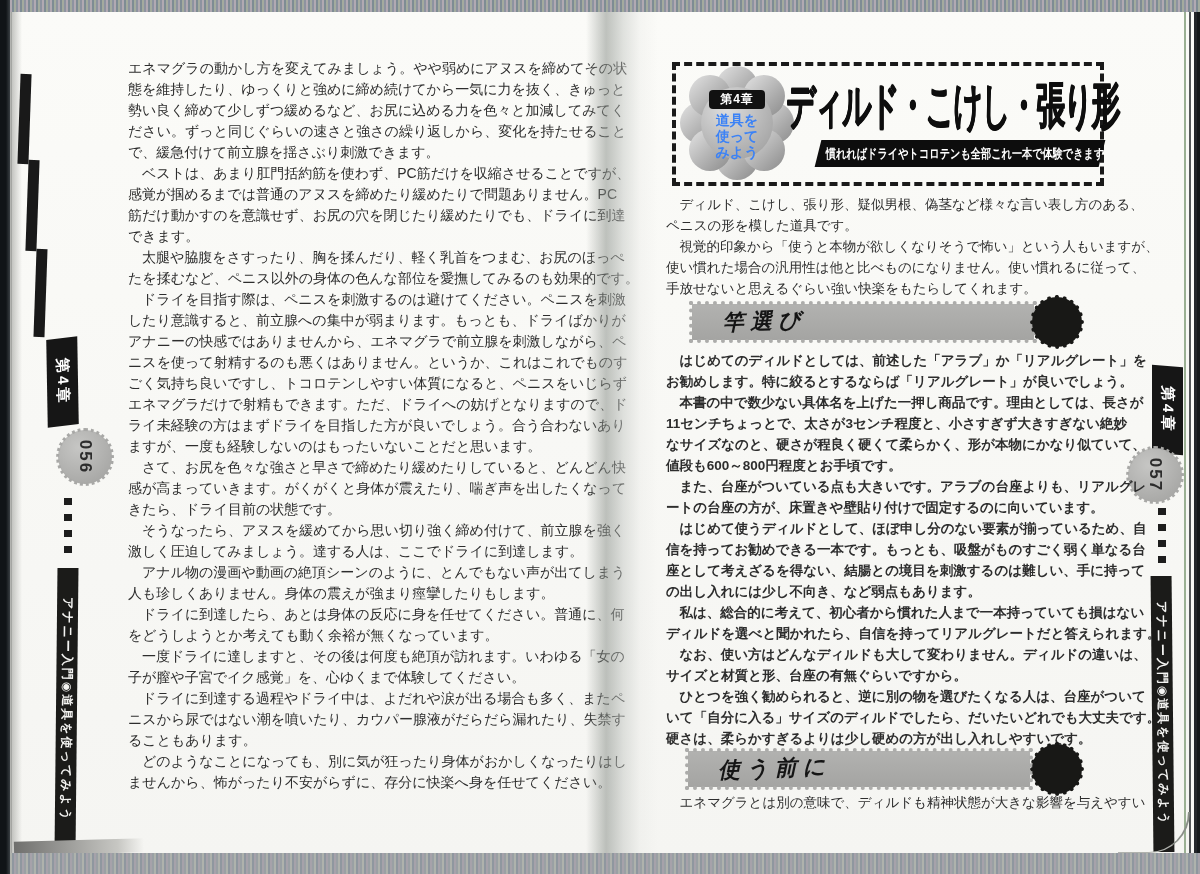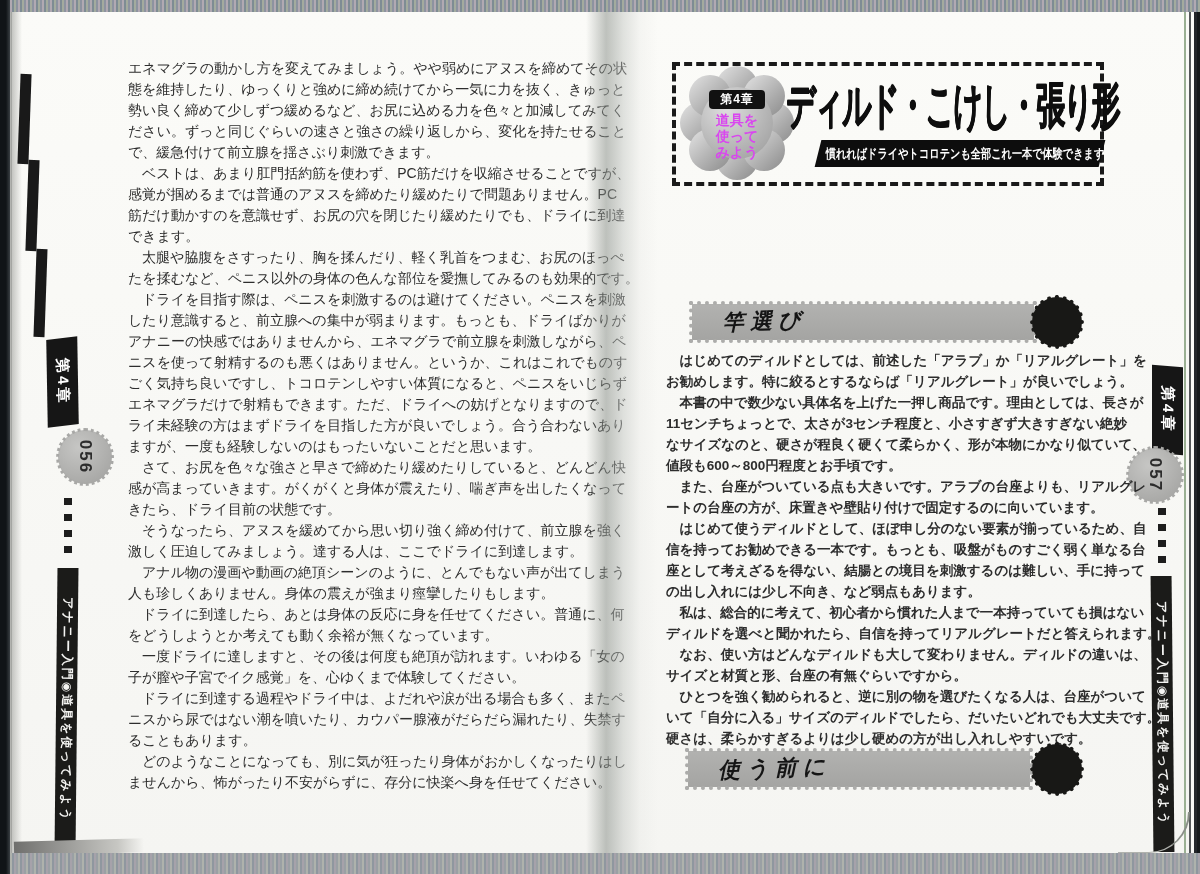--- a/index.html
+++ b/index.html
@@ -73,21 +73,21 @@
   .pt1{left:36px;top:0;}    .pt2{left:36px;top:72px;}
   .pt3{left:0;top:36px;}    .pt4{left:72px;top:36px;}
   .pt5{left:9px;top:9px;}   .pt6{left:63px;top:9px;}
   .pt7{left:9px;top:63px;}  .pt8{left:63px;top:63px;}
   .flower-center{position:absolute;left:21px;top:21px;width:72px;height:72px;border-radius:50%;
     background:radial-gradient(circle at 35% 30%,#dedede,#989898);}
   .chap-badge{position:absolute;left:709px;top:90px;width:56px;height:19px;z-index:12;
     background:#111;border-radius:4px;color:#fff;font-size:12px;font-weight:bold;
     display:flex;align-items:center;justify-content:center;letter-spacing:1px;}
   .flower-label{position:absolute;left:714px;top:112px;width:46px;z-index:12;
-    font-size:14px;line-height:16px;font-weight:bold;color:#d946ef;
+    font-size:14px;line-height:16px;font-weight:bold;color:#3b82f6;
     text-align:center;word-break:break-all;}
   .main-title{position:absolute;left:786px;top:72px;z-index:12;white-space:nowrap;
     font-size:50px;font-weight:900;color:#0e0e0e;letter-spacing:-3px;
     transform:scaleX(0.58);transform-origin:0 0;
     text-shadow:1px 0 #0e0e0e,0 1px #0e0e0e,1px 1px #0e0e0e;}
   .subtitle-bar{position:absolute;left:818px;top:140px;width:284px;height:27px;z-index:12;
     background:#0d0d0d;transform:skewX(-14deg);}
   .subtitle-bar span{display:inline-block;color:#fff;font-weight:bold;font-size:13px;
     line-height:27px;white-space:nowrap;padding-left:10px;
     transform:skewX(14deg) scaleX(0.78);transform-origin:0 50%;}
@@ -175,20 +175,25 @@
     <div class="petal pt8"></div>
     <div class="flower-center"></div>
   </div>
   <div class="chap-badge">第4章</div>
   <div class="flower-label">道具を使ってみよう</div>
   <div class="main-title">ディルド・こけし・張り形</div>
   <div class="subtitle-bar">
     <span>慣れればドライやトコロテンも全部これ一本で体験できます</span>
   </div>
 
+  <div class="body-text body-r br1">　ディルド、こけし、張り形、疑似男根、偽茎など様々な言い表し方のある、
+ペニスの形を模した道具です。
+　視覚的印象から「使うと本物が欲しくなりそうで怖い」という人もいますが、
+使い慣れた場合の汎用性は他と比べものになりません。使い慣れるに従って、
+手放せないと思えるぐらい強い快楽をもたらしてくれます。</div>
 
   <div class="sec-bar sec1">
     <span class="sec-label">竿選び</span>
   </div>
   <div class="end-dot ed1"></div>
 
   <div class="body-text body-r br2">　はじめてのディルドとしては、前述した「アラブ」か「リアルグレート」を
 お勧めします。特に絞るとするならば「リアルグレート」が良いでしょう。
 　本書の中で数少ない具体名を上げた一押し商品です。理由としては、長さが
 11センチちょっとで、太さが3センチ程度と、小さすぎず大きすぎない絶妙
@@ -206,20 +211,21 @@
 サイズと材質と形、台座の有無ぐらいですから。
 　ひとつを強く勧められると、逆に別の物を選びたくなる人は、台座がついて
 いて「自分に入る」サイズのディルドでしたら、だいたいどれでも大丈夫です。
 硬さは、柔らかすぎるよりは少し硬めの方が出し入れしやすいです。</div>
 
   <div class="sec-bar sec2">
     <span class="sec-label">使う前に</span>
   </div>
   <div class="end-dot ed2"></div>
 
+  <div class="body-text body-r br3">　エネマグラとは別の意味で、ディルドも精神状態が大きな影響を与えやすい</div>
 
   <div class="chap-tab tab-r">
     <span class="vtxt">第4章</span>
   </div>
   <div class="pnum pnum-r">
     <span>057</span>
   </div>
   <div class="vdots vd-r"></div>
   <div class="spine-bar sb-r">
     <span class="vtxt">アナニー入門◉道具を使ってみよう</span>

